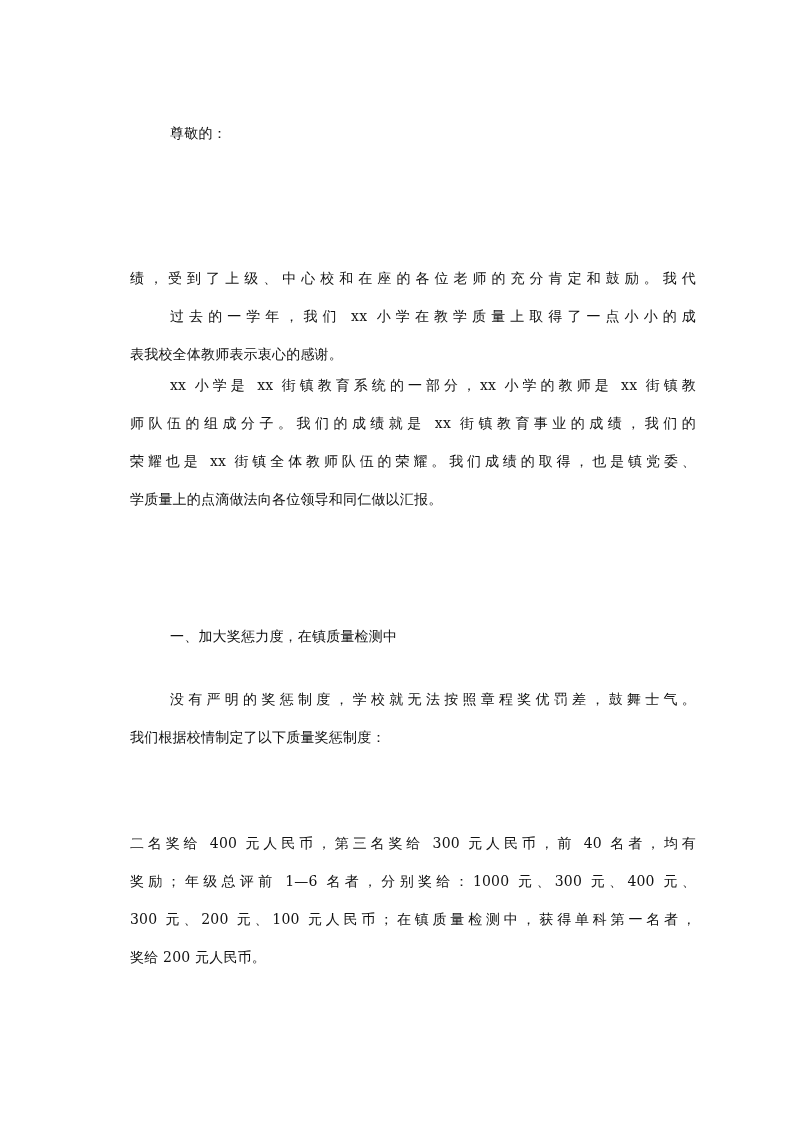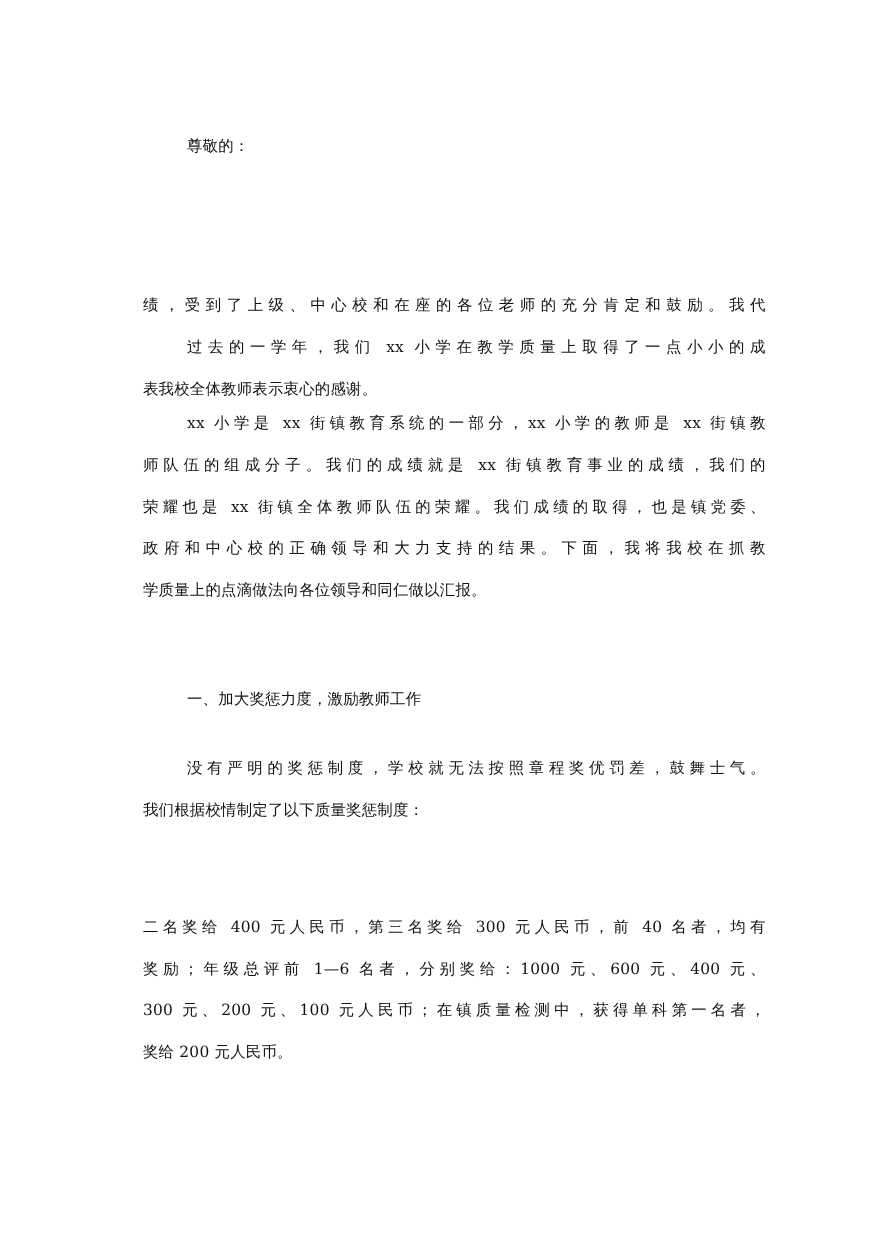--- a/index.html
+++ b/index.html
@@ -63,33 +63,32 @@
   <p class="para lines" style="top:243px;">
     <span class="line">绩，受到了上级、中心校和在座的各位老师的充分肯定和鼓励。我代</span>
     <span class="line indent">过去的一学年，我们 xx 小学在教学质量上取得了一点小小的成</span>
     <span class="line last">表我校全体教师表示衷心的感谢。</span>
   </p>
 
   <p class="para lines" style="top:350px;">
     <span class="line indent">xx 小学是 xx 街镇教育系统的一部分，xx 小学的教师是 xx 街镇教</span>
     <span class="line">师队伍的组成分子。我们的成绩就是 xx 街镇教育事业的成绩，我们的</span>
     <span class="line">荣耀也是 xx 街镇全体教师队伍的荣耀。我们成绩的取得，也是镇党委、</span>
-    <span class="line">政府和中心校的正确领导和大力支持的结果。下面，我将我校在抓教</span>
     <span class="line last">学质量上的点滴做法向各位领导和同仁做以汇报。</span>
   </p>
 
   <p class="para lines" style="top:601px;">
-    <span class="line indent last">一、加大奖惩力度，激励教师工作</span>
+    <span class="line indent last">一、加大奖惩力度，在镇质量检测中</span>
   </p>
 
   <p class="para lines" style="top:664px;">
     <span class="line indent">没有严明的奖惩制度，学校就无法按照章程奖优罚差，鼓舞士气。</span>
     <span class="line last">我们根据校情制定了以下质量奖惩制度：</span>
   </p>
 
   <p class="para lines" style="top:808px;">
     <span class="line">二名奖给 400 元人民币，第三名奖给 300 元人民币，前 40 名者，均有</span>
-    <span class="line">奖励；年级总评前 1—6 名者，分别奖给：1000 元、600 元、400 元、</span>
+    <span class="line">奖励；年级总评前 1—6 名者，分别奖给：1000 元、300 元、400 元、</span>
     <span class="line">300 元、200 元、100 元人民币；在镇质量检测中，获得单科第一名者，</span>
     <span class="line last">奖给 200 元人民币。</span>
   </p>
 
 </div>
 
 </body></html>

